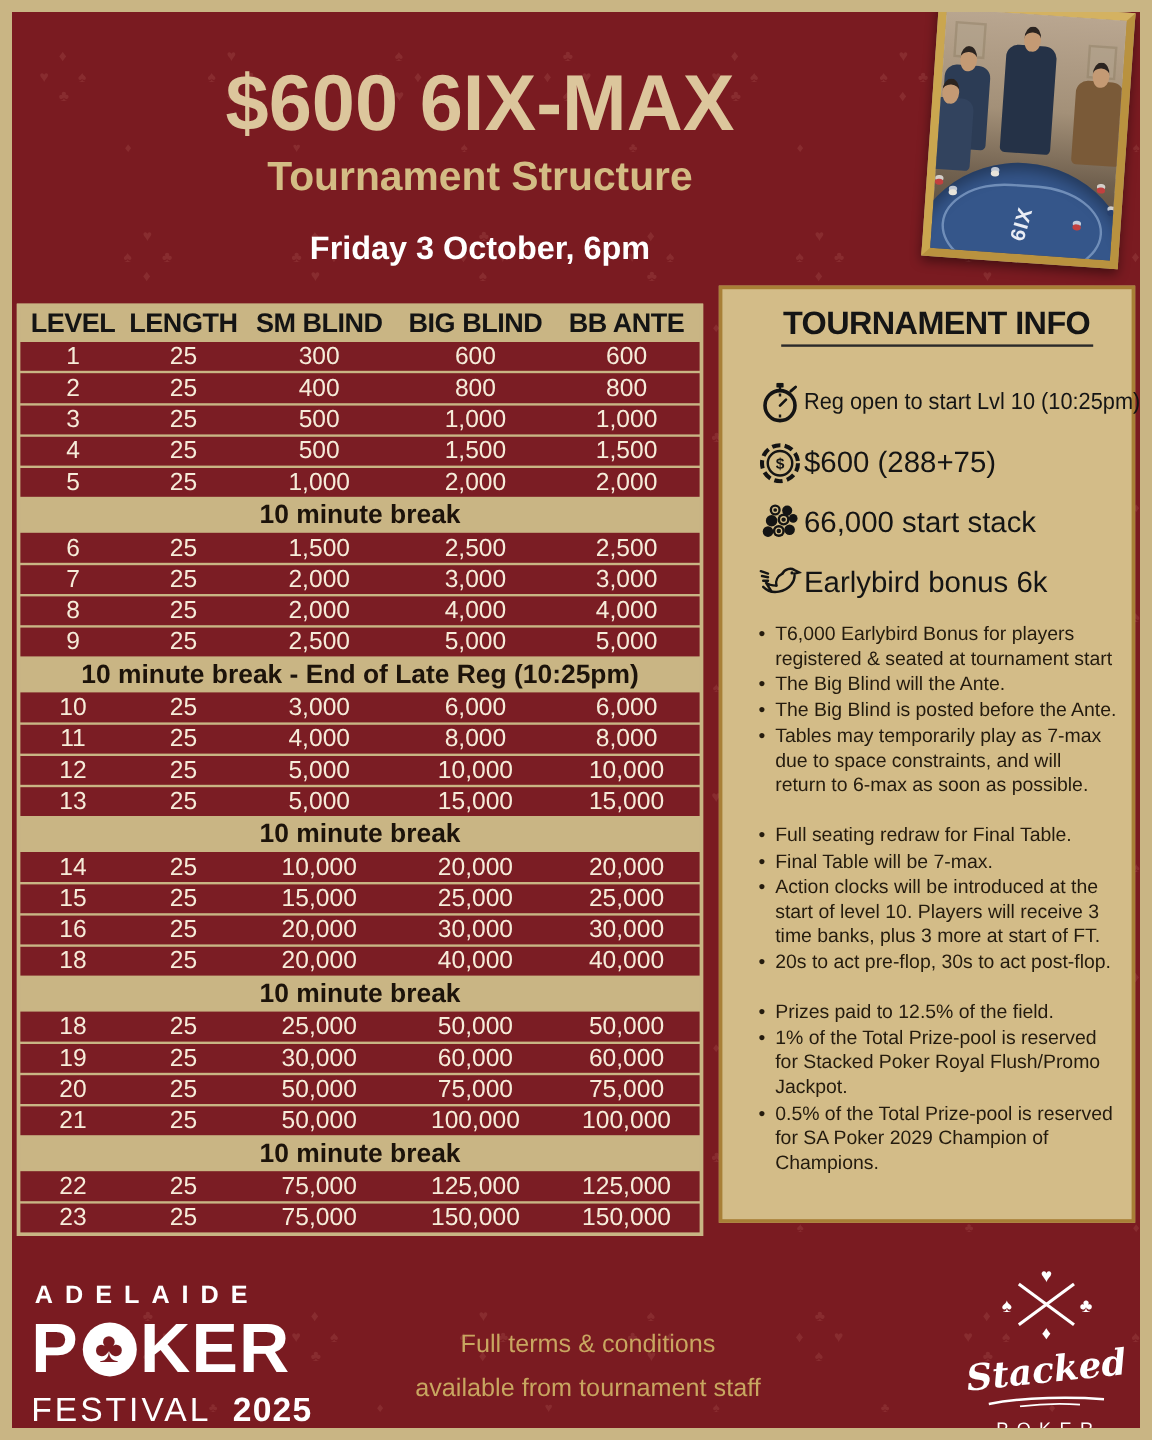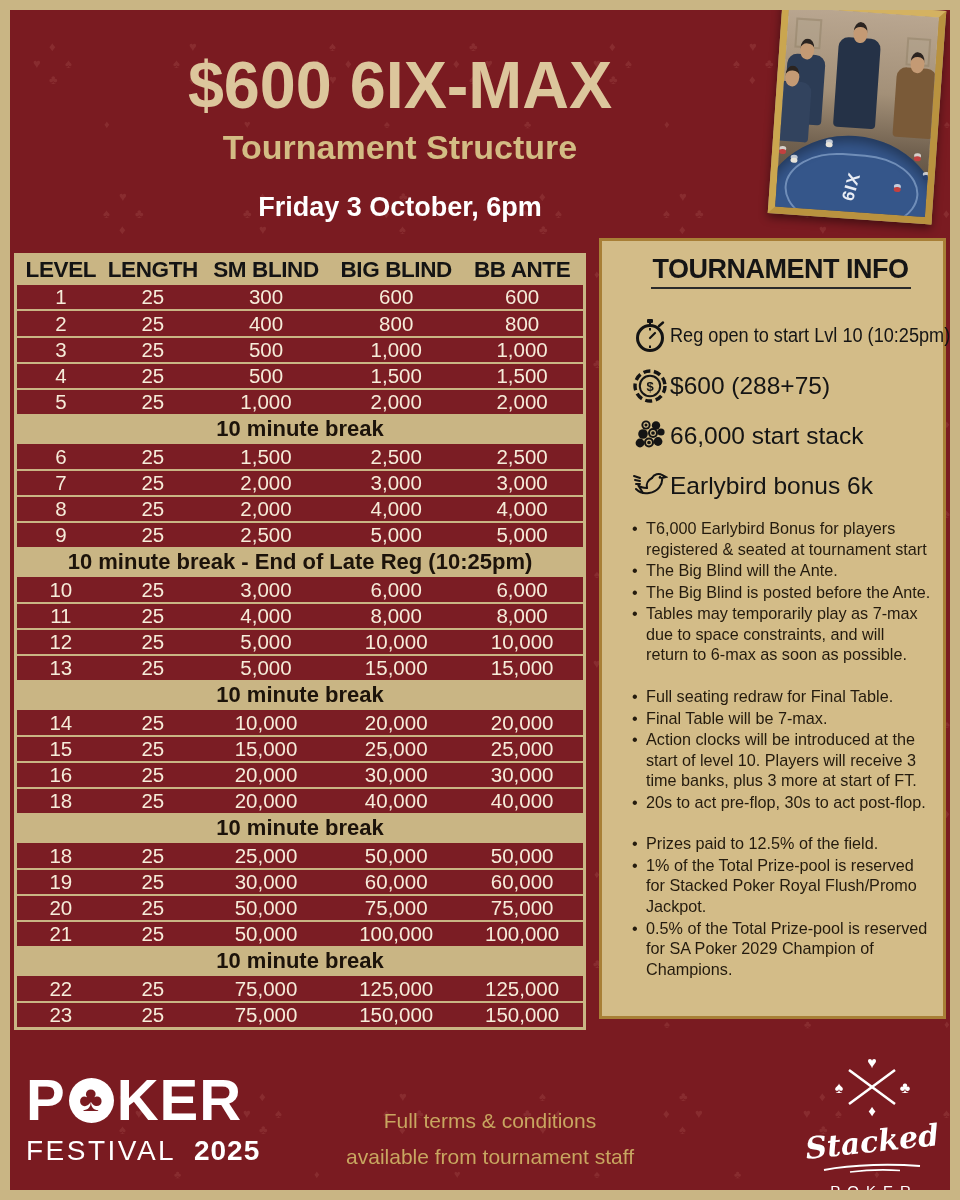--- a/index.html
+++ b/index.html
@@ -801,20 +801,21 @@
           </div>
           <div class="bullet">
             <span class="b">•</span>
             <span>0.5% of the Total Prize-pool is reserved for SA Poker 2029 Champion of Champions.</span>
           </div>
         </div>
       </div>
   </div>
 
   <div class="adelaide">
+    <div class="a-line1">ADELAIDE</div>
     <div class="a-line2">
       <span>P</span>
       <span class="club-o">
           <span>♣</span>
         </span>
       <span>KER</span>
     </div>
     <div class="a-line3">
       <span class="fest">FESTIVAL</span>
       <span class="yr">2025</span>

